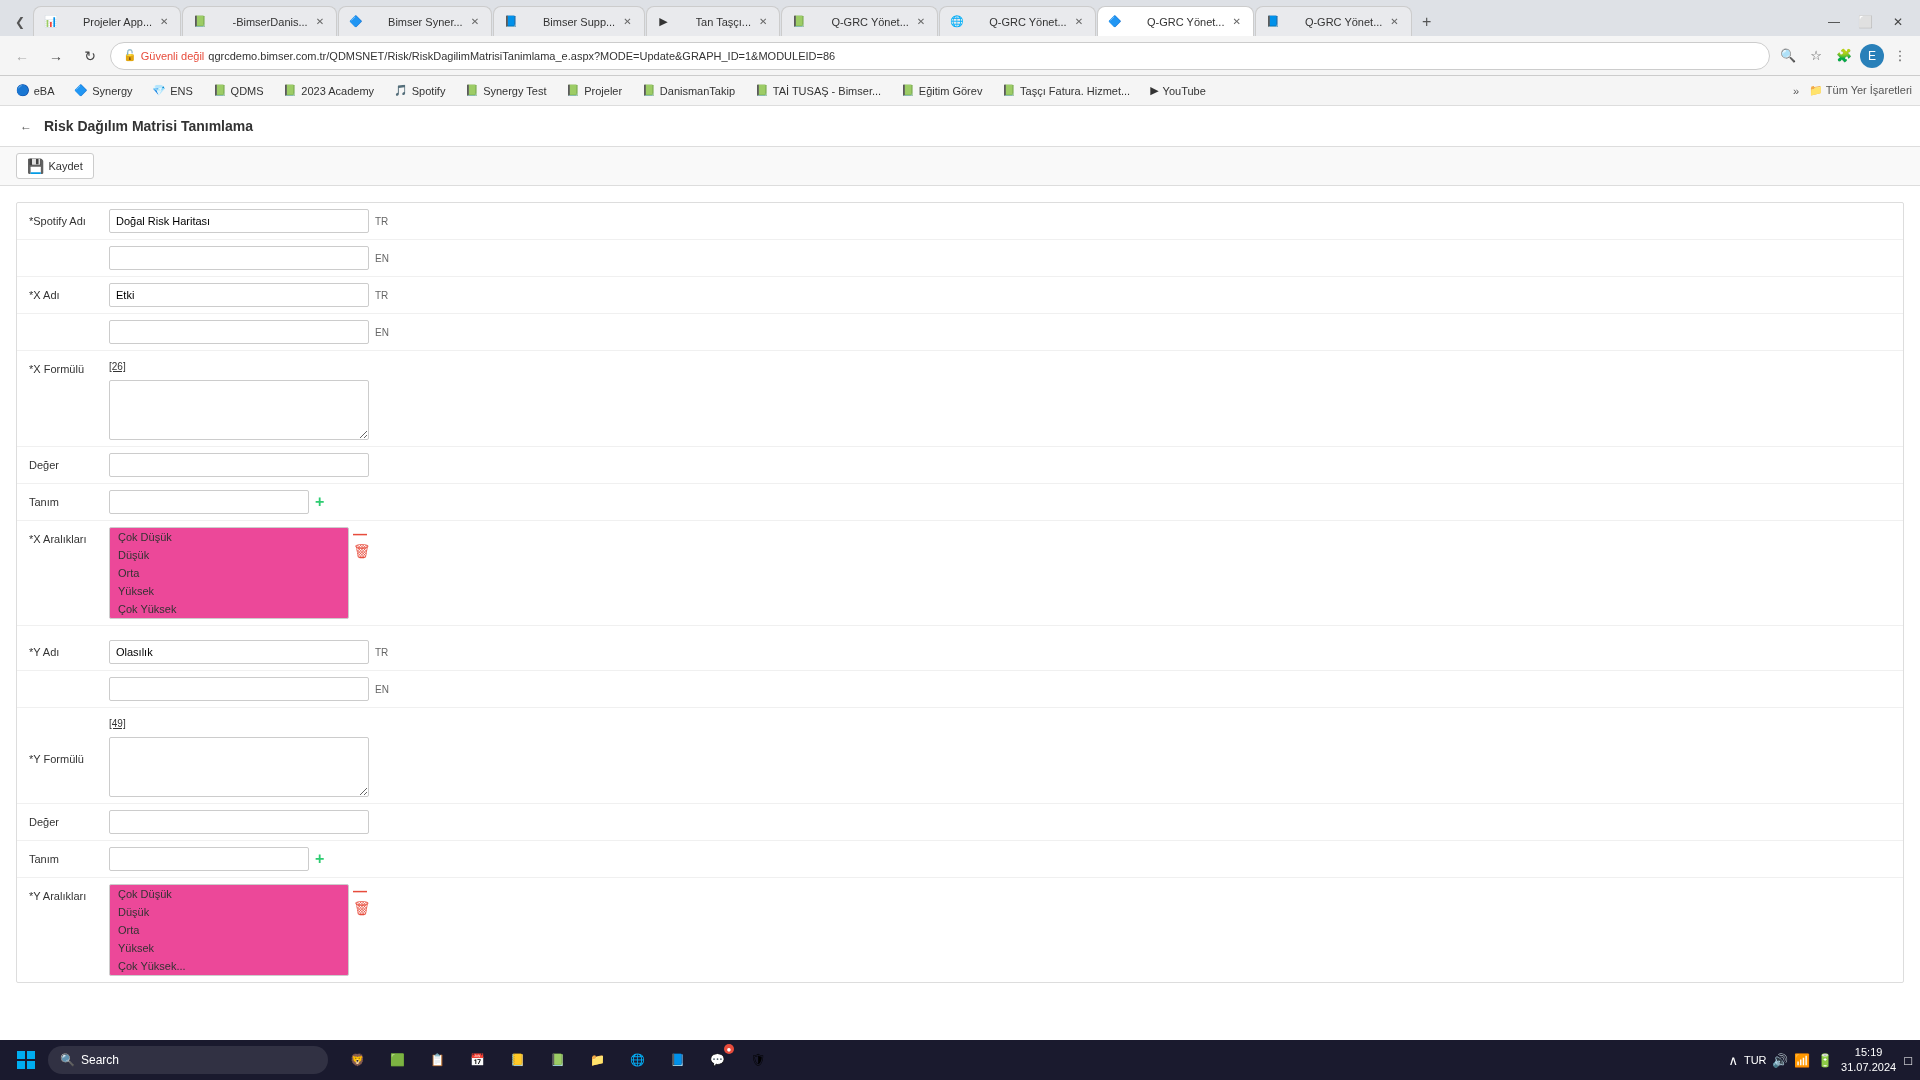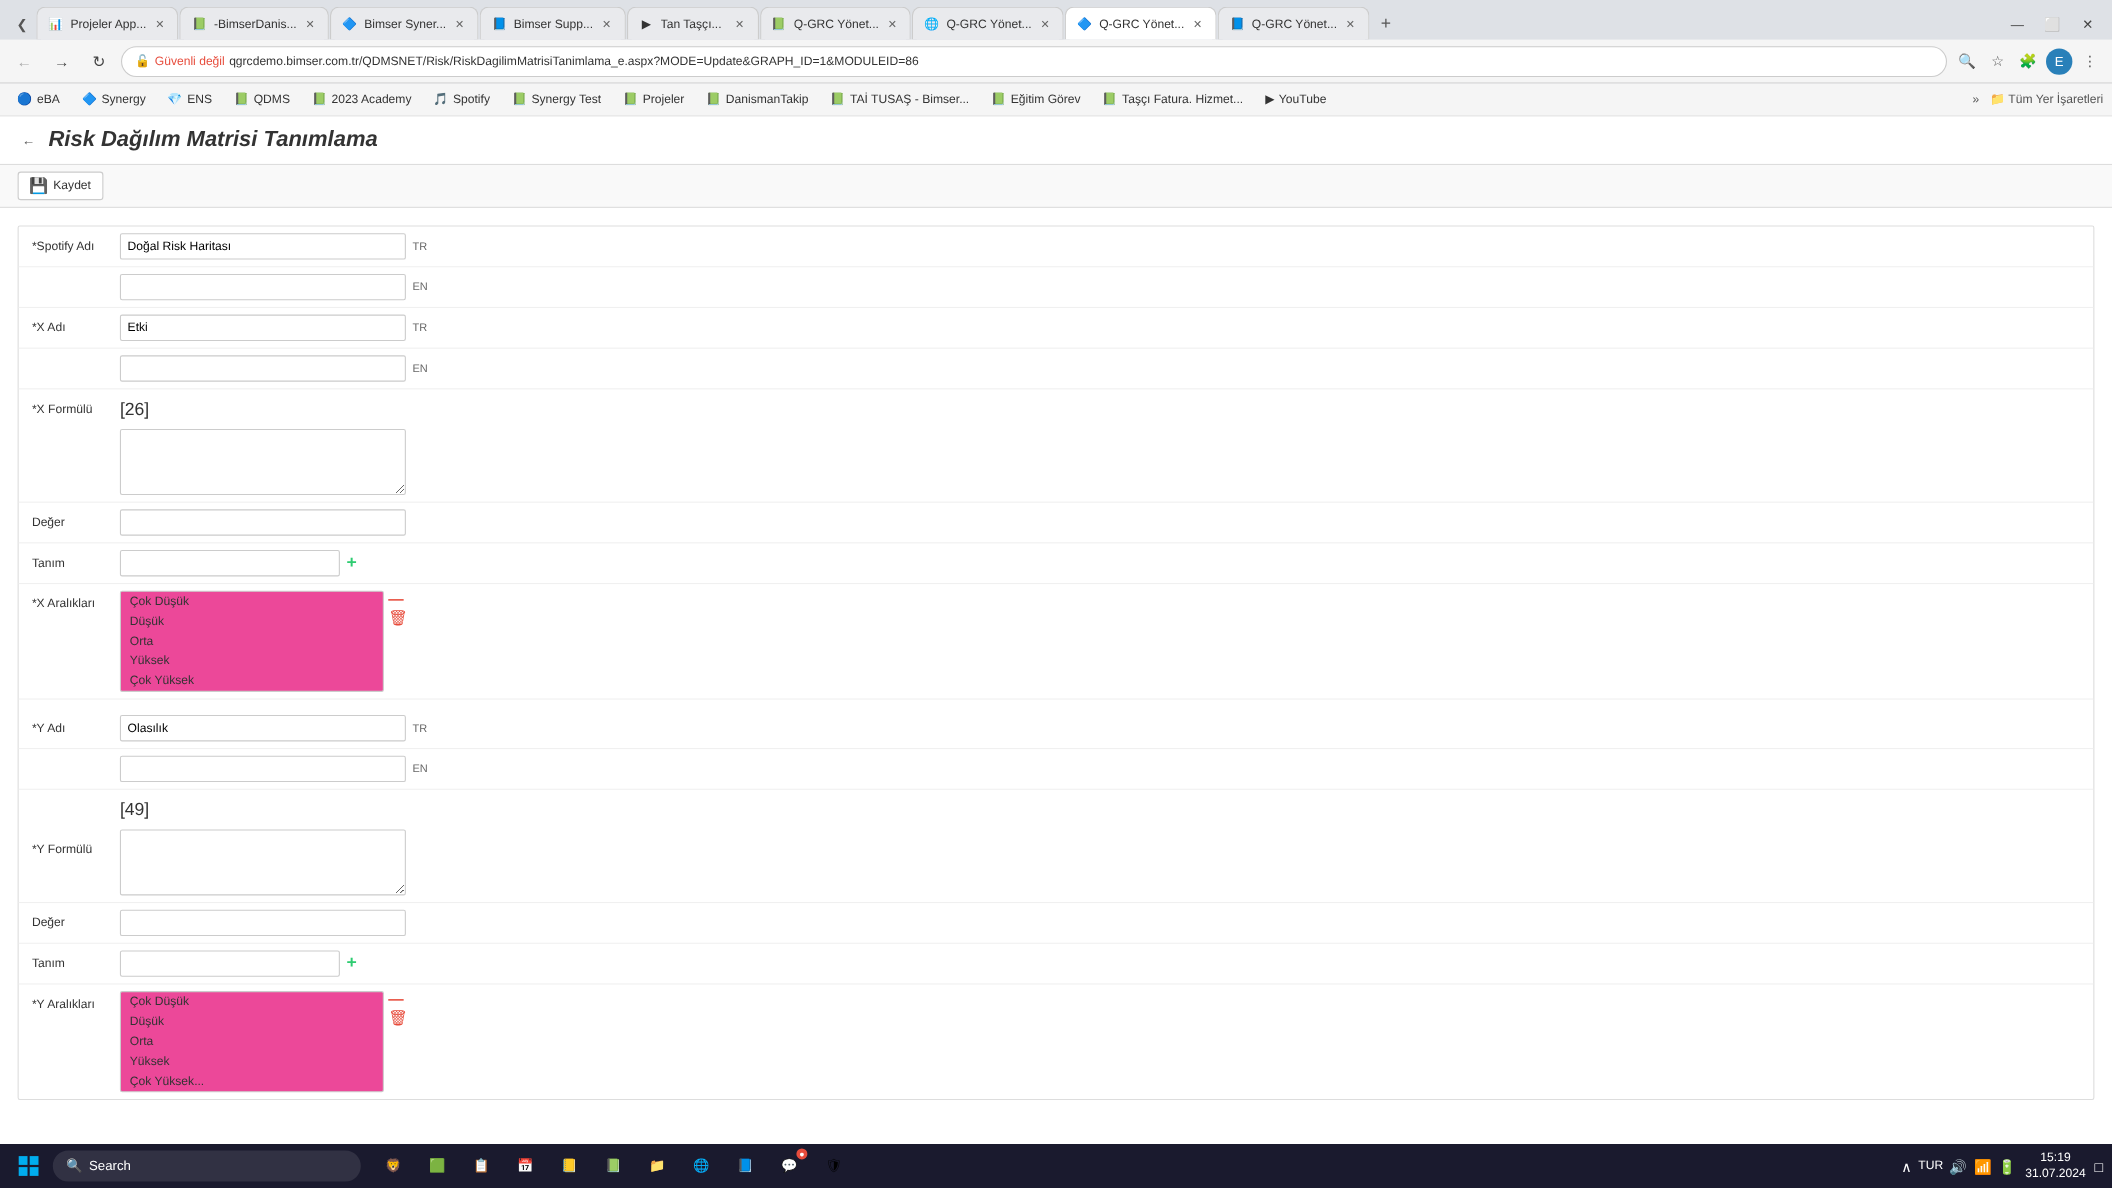--- a/index.html
+++ b/index.html
@@ -6,21 +6,21 @@
     body { font-family: 'Segoe UI', Tahoma, sans-serif; font-size: 12px; background: #f0f0f0; width: 1920px; height: 1080px; overflow: hidden; }
 
     
     .browser-chrome { background: #dee1e6; width: 100%; }
 
     
     .tab-bar { display: flex; align-items: flex-end; height: 36px; background: #dee1e6; padding: 0 8px; gap: 1px; }
     .tab { display: flex; align-items: center; height: 30px; padding: 0 10px; background: #e9eaed; border-radius: 8px 8px 0 0; font-size: 11px; color: #333; min-width: 120px; max-width: 180px; gap: 6px; cursor: pointer; border: 1px solid #ccc; border-bottom: none; }
     .tab.active { background: #fff; z-index: 2; }
     .tab-favicon { width: 14px; height: 14px; display: inline-flex; align-items: center; justify-content: center; flex-shrink: 0; }
-    .tab-title { overflow: hidden; text-overflow: ellipsis; white-space: nowrap; flex: 1; }
+    .tab-title { overflow: hidden; text-overflow: ellipsis; white-space: nowrap; flex: 1; margin-left: 19px; }
     .tab-close { font-size: 10px; color: #666; cursor: pointer; padding: 2px; border-radius: 50%; }
     .tab-add { width: 28px; height: 28px; display: flex; align-items: center; justify-content: center; cursor: pointer; font-size: 16px; color: #555; }
     .tab-arrow { width: 24px; height: 28px; display: flex; align-items: center; justify-content: center; cursor: pointer; font-size: 12px; color: #555; }
 
     
     .address-bar { display: flex; align-items: center; height: 40px; background: #f5f5f5; padding: 0 8px; gap: 6px; border-bottom: 1px solid #ccc; }
     .nav-btn { width: 28px; height: 28px; display: flex; align-items: center; justify-content: center; cursor: pointer; border-radius: 50%; color: #444; font-size: 14px; }
     .nav-btn.disabled { color: #aaa; cursor: default; }
     .address-input { flex: 1; height: 28px; background: #fff; border: 1px solid #ccc; border-radius: 14px; padding: 0 12px; font-size: 11px; display: flex; align-items: center; color: #333; }
     .address-lock { color: #e74c3c; font-size: 11px; margin-right: 4px; }
@@ -32,21 +32,21 @@
     .bookmarks-bar { display: flex; align-items: center; height: 30px; background: #f5f5f5; padding: 0 8px; gap: 4px; border-bottom: 1px solid #ddd; overflow: hidden; }
     .bookmark-item { display: flex; align-items: center; gap: 4px; padding: 2px 8px; border-radius: 4px; cursor: pointer; font-size: 11px; color: #333; white-space: nowrap; }
     .bookmarks-more { margin-left: auto; font-size: 11px; color: #555; cursor: pointer; padding: 2px 6px; }
 
     
     .page { background: #fff; height: calc(1080px - 36px - 40px - 30px - 40px); overflow-y: auto; }
 
     
     .page-header { display: flex; align-items: center; padding: 10px 16px; border-bottom: 1px solid #ddd; gap: 8px; background: #fff; }
     .back-btn { width: 20px; height: 20px; display: flex; align-items: center; justify-content: center; cursor: pointer; color: #555; }
-    .page-title { font-size: 20px; font-weight: 600; color: #333; font-style: italic; }
+    .page-title { font-size: 14px; font-weight: 600; color: #333; }
 
     
     .toolbar { display: flex; align-items: center; padding: 6px 16px; border-bottom: 1px solid #ddd; background: #f9f9f9; gap: 8px; }
     .toolbar-btn { display: flex; align-items: center; gap: 4px; padding: 4px 10px; background: #fff; border: 1px solid #ccc; border-radius: 3px; cursor: pointer; font-size: 11px; color: #333; }
 
     
     .form-content { padding: 16px; }
     .form-section { border: 1px solid #ddd; border-radius: 2px; margin-bottom: 16px; background: #fff; }
     .form-row { display: flex; align-items: flex-start; padding: 6px 12px; border-bottom: 1px solid #f0f0f0; min-height: 32px; }
     .form-row:last-child { border-bottom: none; }
@@ -55,21 +55,21 @@
     .form-input { height: 24px; border: 1px solid #ccc; border-radius: 2px; padding: 0 6px; font-size: 11px; background: #fff; }
     .form-input-wide { width: 260px; }
     .form-textarea { width: 260px; min-height: 60px; border: 1px solid #ccc; border-radius: 2px; padding: 4px 6px; font-size: 11px; background: #fff; resize: vertical; }
     .lang-tag { font-size: 10px; color: #666; width: 20px; }
     .form-list { border: 1px solid #ccc; border-radius: 2px; width: 240px; background: #ec4899; }
     .form-list-item { padding: 3px 8px; font-size: 11px; color: #333; cursor: pointer; }
     .add-btn { color: #2ecc71; font-size: 16px; cursor: pointer; font-weight: bold; }
     .remove-btn { display: flex; flex-direction: column; gap: 2px; }
     .minus-btn { color: #e74c3c; font-size: 14px; cursor: pointer; font-weight: bold; line-height: 1; }
     .delete-icon { color: #e74c3c; font-size: 14px; cursor: pointer; }
-    .formula-tag { font-size: 16px; color: #333; padding: 2px 0; }
+    .formula-tag { font-size: 10px; color: #333; padding: 2px 0; text-decoration: underline; }
 
     
     .taskbar { position: fixed; bottom: 0; left: 0; width: 1920px; height: 40px; background: #1a1a2e; display: flex; align-items: center; padding: 0 8px; gap: 4px; z-index: 1000; }
     .taskbar-start { width: 36px; height: 30px; display: flex; align-items: center; justify-content: center; cursor: pointer; }
     .taskbar-search { display: flex; align-items: center; background: rgba(255,255,255,0.1); border-radius: 16px; padding: 0 12px; height: 28px; gap: 6px; min-width: 280px; color: #fff; font-size: 12px; cursor: pointer; }
     .taskbar-apps { display: flex; gap: 4px; margin-left: 8px; }
     .taskbar-app { width: 36px; height: 36px; display: flex; align-items: center; justify-content: center; cursor: pointer; border-radius: 4px; }
     .taskbar-right { margin-left: auto; display: flex; align-items: center; gap: 8px; color: #fff; font-size: 11px; }
     .taskbar-time { text-align: center; line-height: 1.4; }
     .taskbar-icons { display: flex; gap: 6px; align-items: center; }

